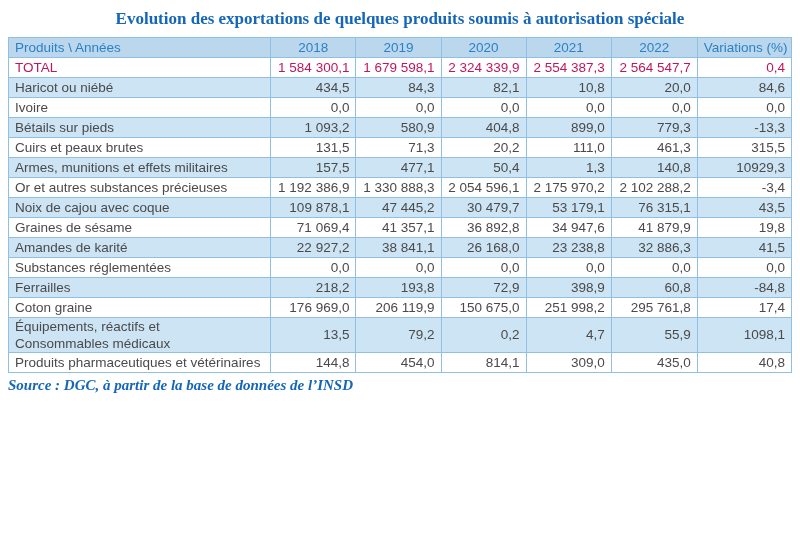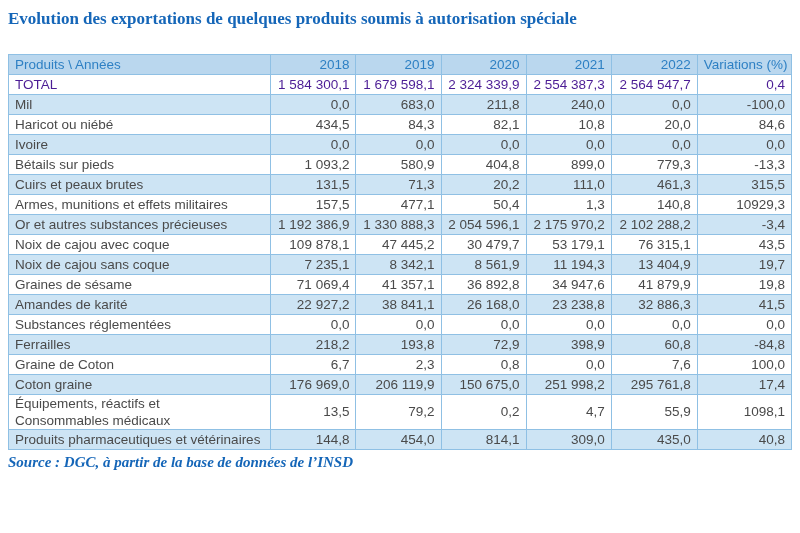--- a/index.html
+++ b/index.html
@@ -10,22 +10,22 @@
   }
   .page {
     width: 800px;
     height: 533px;
     box-sizing: border-box;
     padding: 6px 8px 0 8px;
     background: #ffffff;
     overflow: hidden;
   }
   .title {
-    margin: 2px 0 24px 0;
-    text-align: left;
+    margin: 2px 0 7px 0;
+    text-align: center;
     font-family: "Liberation Serif", serif;
     font-weight: bold;
     font-size: 17px;
     line-height: 1.3;
     color: #1566b8;
   }
   table.exports {
     width: 784px;
     border-collapse: collapse;
     table-layout: fixed;
@@ -36,39 +36,39 @@
     padding: 0 6px;
     height: 19px;
     line-height: 18px;
     overflow: hidden;
     white-space: nowrap;
   }
   thead th {
     background: #bad7ee;
     color: #2e80c4;
     font-weight: normal;
-    text-align: right;
+    text-align: center;
   }
   thead th.prod, thead th.varh {
     text-align: left;
   }
   tbody td {
     color: #4a4a4a;
     text-align: right;
   }
   tbody td.prod {
     text-align: left;
     white-space: pre-line;
     line-height: 17px;
   }
   tbody tr:nth-child(even) {
     background: #cde4f4;
   }
   tbody tr.total td {
-    color: #4c1d95;
+    color: #be185d;
   }
   .source {
     margin-top: 4px;
     font-family: "Liberation Serif", serif;
     font-weight: bold;
     font-style: italic;
     font-size: 15px;
     color: #1566b8;
   }
 </style>
@@ -104,29 +104,20 @@
         <tr class="total">
           <td class="prod">TOTAL</td>
           <td>1 584 300,1</td>
           <td>1 679 598,1</td>
           <td>2 324 339,9</td>
           <td>2 554 387,3</td>
           <td>2 564 547,7</td>
           <td>0,4</td>
         </tr>
         <tr>
-          <td class="prod">Mil</td>
-          <td>0,0</td>
-          <td>683,0</td>
-          <td>211,8</td>
-          <td>240,0</td>
-          <td>0,0</td>
-          <td>-100,0</td>
-        </tr>
-        <tr>
           <td class="prod">Haricot ou niébé</td>
           <td>434,5</td>
           <td>84,3</td>
           <td>82,1</td>
           <td>10,8</td>
           <td>20,0</td>
           <td>84,6</td>
         </tr>
         <tr>
           <td class="prod">Ivoire</td>
@@ -176,29 +167,20 @@
         <tr>
           <td class="prod">Noix de cajou avec coque</td>
           <td>109 878,1</td>
           <td>47 445,2</td>
           <td>30 479,7</td>
           <td>53 179,1</td>
           <td>76 315,1</td>
           <td>43,5</td>
         </tr>
         <tr>
-          <td class="prod">Noix de cajou sans coque</td>
-          <td>7 235,1</td>
-          <td>8 342,1</td>
-          <td>8 561,9</td>
-          <td>11 194,3</td>
-          <td>13 404,9</td>
-          <td>19,7</td>
-        </tr>
-        <tr>
           <td class="prod">Graines de sésame</td>
           <td>71 069,4</td>
           <td>41 357,1</td>
           <td>36 892,8</td>
           <td>34 947,6</td>
           <td>41 879,9</td>
           <td>19,8</td>
         </tr>
         <tr>
           <td class="prod">Amandes de karité</td>
@@ -219,29 +201,20 @@
           <td>0,0</td>
         </tr>
         <tr>
           <td class="prod">Ferrailles</td>
           <td>218,2</td>
           <td>193,8</td>
           <td>72,9</td>
           <td>398,9</td>
           <td>60,8</td>
           <td>-84,8</td>
-        </tr>
-        <tr>
-          <td class="prod">Graine de Coton</td>
-          <td>6,7</td>
-          <td>2,3</td>
-          <td>0,8</td>
-          <td>0,0</td>
-          <td>7,6</td>
-          <td>100,0</td>
         </tr>
         <tr>
           <td class="prod">Coton graine</td>
           <td>176 969,0</td>
           <td>206 119,9</td>
           <td>150 675,0</td>
           <td>251 998,2</td>
           <td>295 761,8</td>
           <td>17,4</td>
         </tr>

